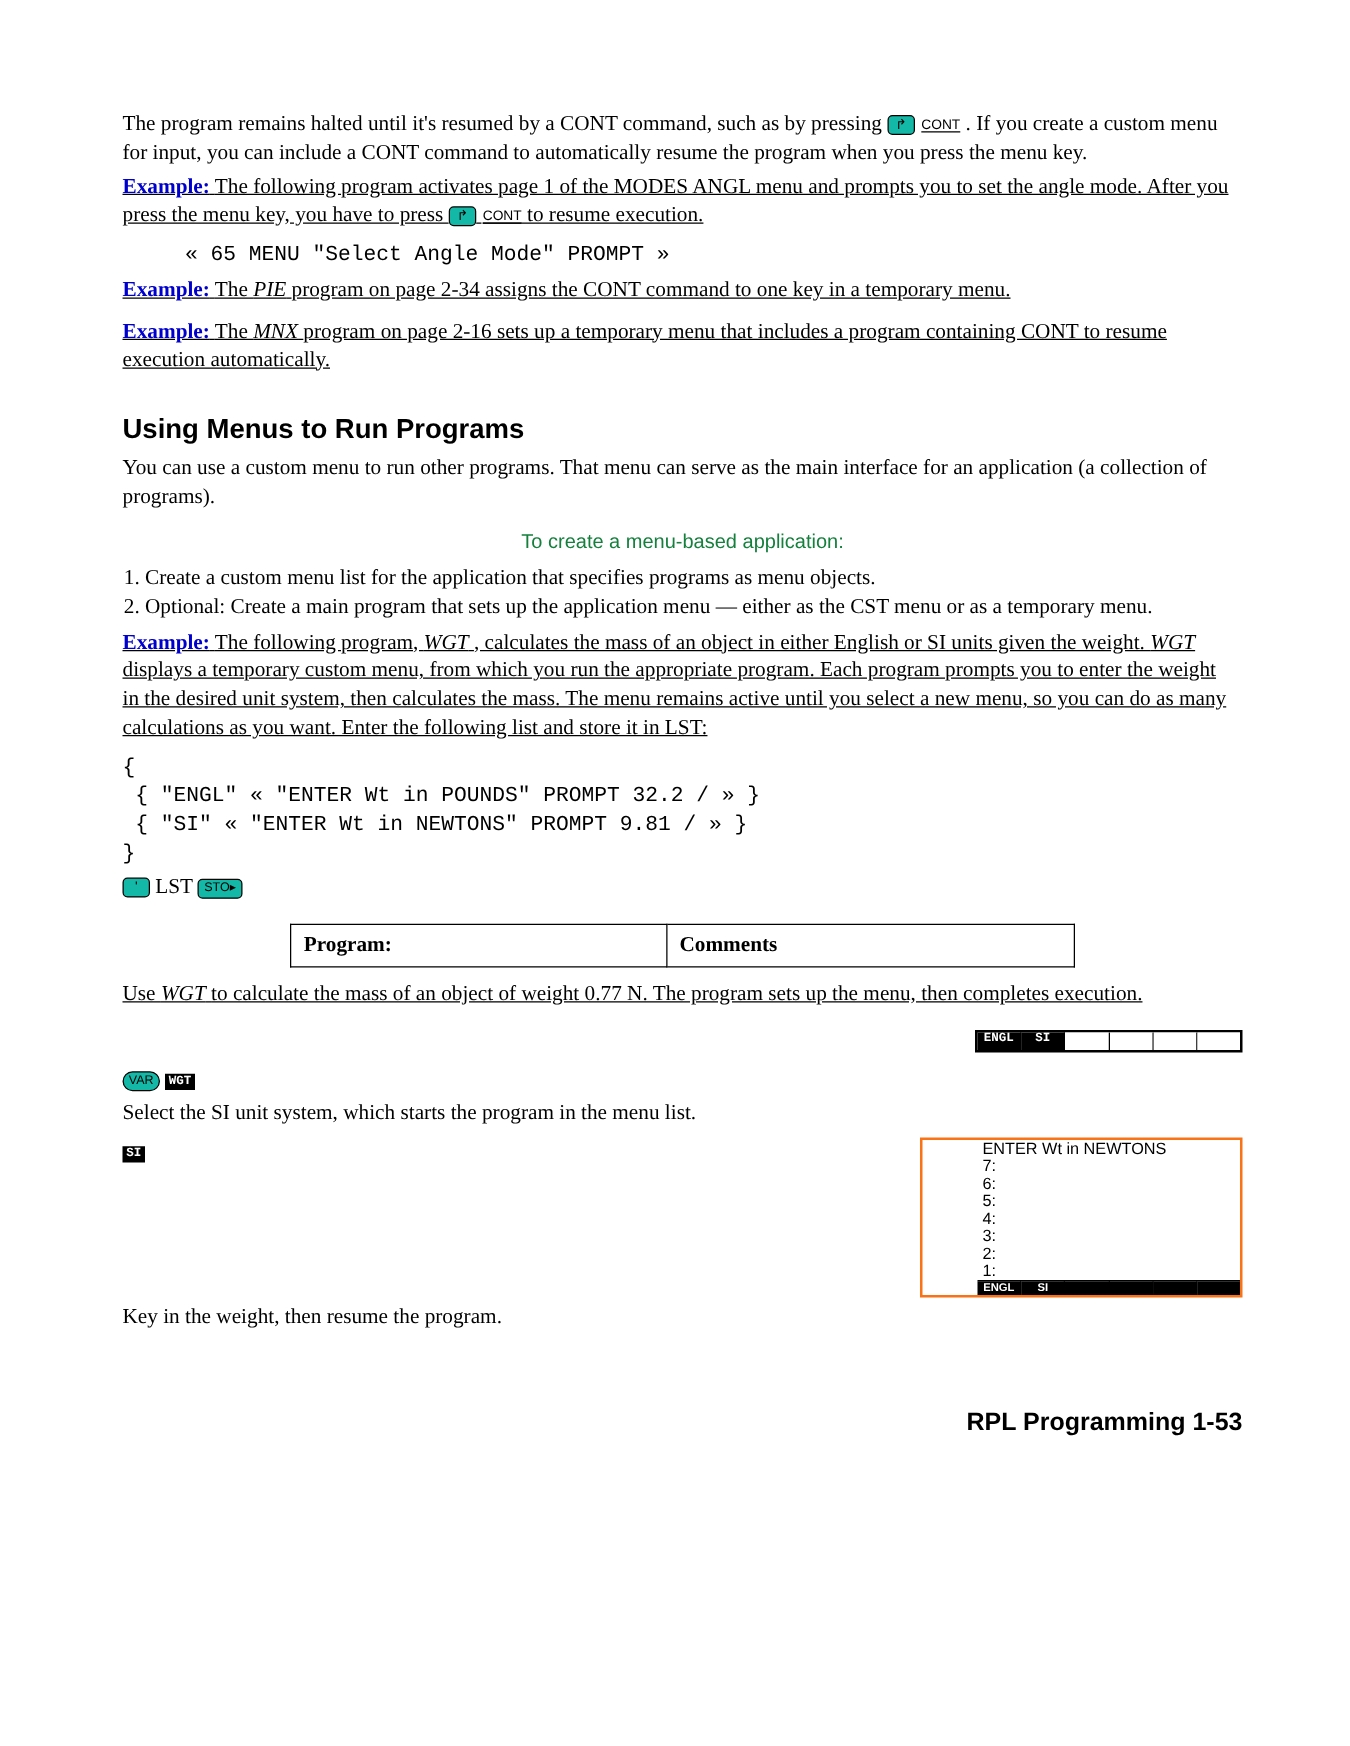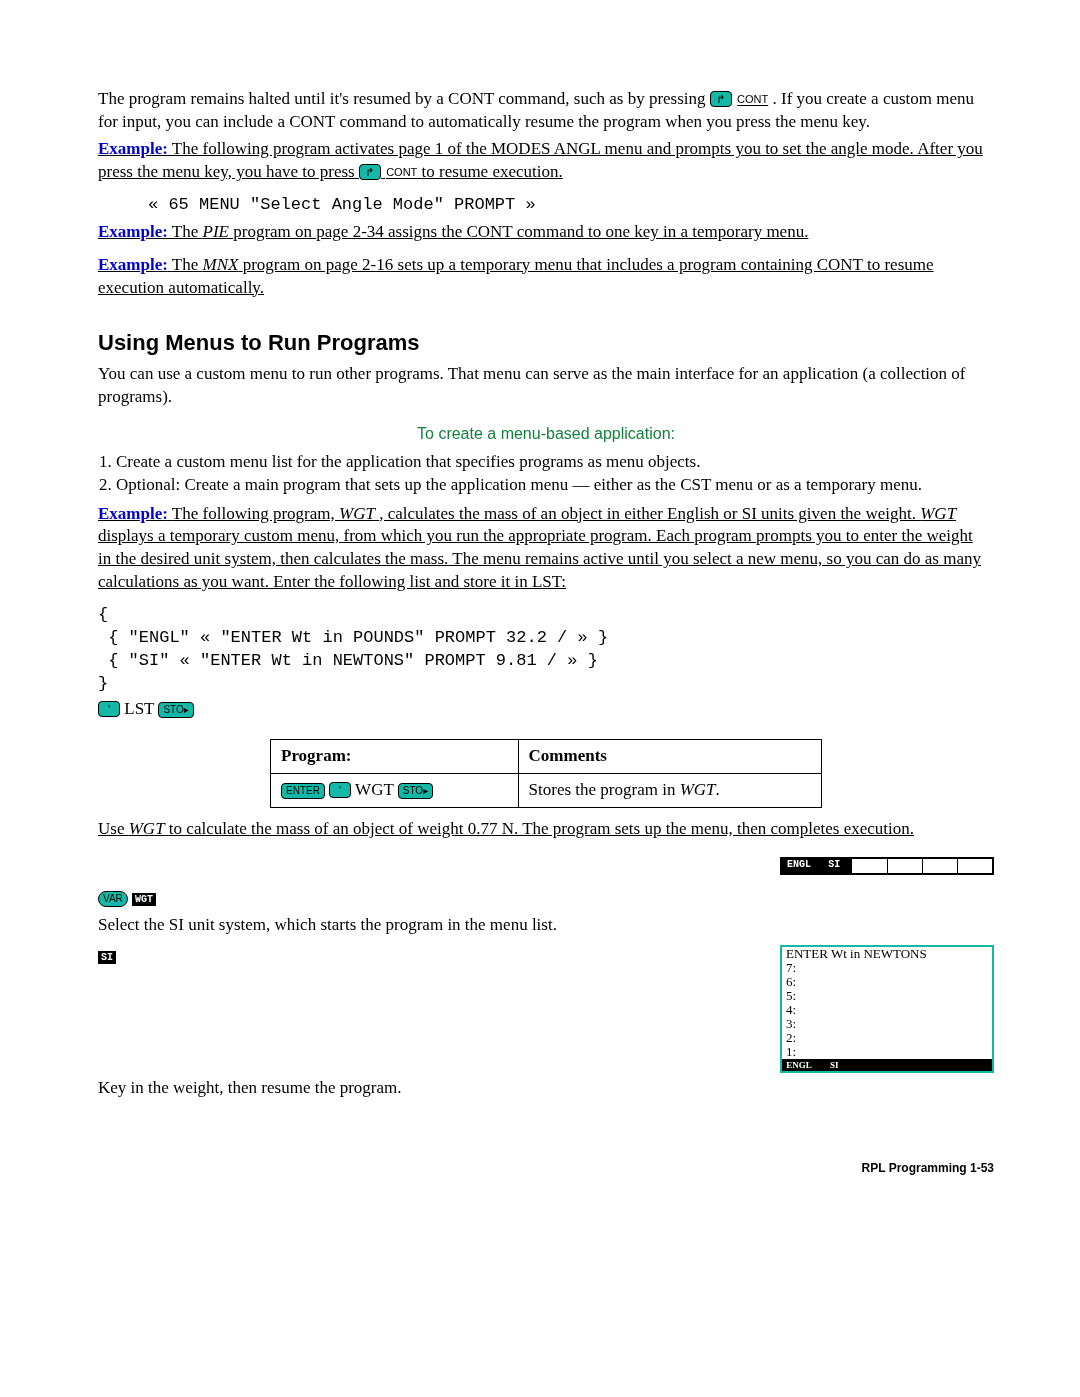--- a/index.html
+++ b/index.html
@@ -84,21 +84,21 @@
   .codeblock {
     font-family: 'Courier New', Courier, monospace;
     font-size: 17px;
     white-space: pre;
     margin: 6px 0 2px 0;
   }
   .after-code { margin-top: 2px; }
   table.prog {
     border-collapse: collapse;
     margin: 18px auto 10px auto;
-    width: 552px;
+    width: 628px;
     padding-left: 28px;
   }
   table.prog th, table.prog td {
     border: 1px solid #000;
     padding: 5px 10px;
     text-align: left;
     vertical-align: top;
     font-size: 17px;
   }
   table.prog th {
@@ -140,26 +140,27 @@
     border-right: 1px solid #000;
     background: #fff;
     color: #000;
   }
   .softkeys span:last-child { border-right: none; }
   .softkeys span.dark {
     background: #000;
     color: #fff;
   }
   .calc-screen {
-    border: 2px solid #14b8a6;
+    border: 2px solid #f97316;
     width: 210px;
-    font-family: Liberation Serif, serif;
+    font-family: Liberation Sans, sans-serif;
     font-size: 13px;
     line-height: 14px;
     background: #fff;
+    padding-left: 44px;
   }
   .calc-screen .line {
     padding: 0 4px;
     white-space: pre;
   }
   .calc-screen .softrow {
     display: flex;
     border-top: 1px solid #000;
     font-size: 9px;
     line-height: 11px;
@@ -169,21 +170,21 @@
     flex: 1;
     text-align: center;
     border-right: 1px solid #000;
     background: #000;
     color: #fff;
   }
   .calc-screen .softrow span:last-child { border-right: none; }
   .footer {
     font-family: Arial, Helvetica, sans-serif;
     font-weight: bold;
-    font-size: 12px;
+    font-size: 20px;
     text-align: right;
     margin-top: 60px;
   }
 </style>
 </head>
 <body>
 
 <p>
   <span>The program remains halted until it's resumed by a CONT command, such as by pressing </span>
   <span class="keycap shift"></span>
@@ -244,31 +245,20 @@
   <span class="keycap quote"></span>
   <span> LST </span>
   <span class="keycap">STO▸</span>
 </p>
 
 <table class="prog">
   <tbody>
       <tr>
     <th>Program:</th>
     <th>Comments</th>
-  </tr>
-  <tr>
-    <td>
-      <span class="keycap">ENTER</span>
-      <span class="keycap quote"></span>
-      <span> WGT </span>
-      <span class="keycap">STO▸</span>
-    </td>
-    <td>
-      <span>Stores the program in </span><span class="italic">WGT</span><span>.</span>
-    </td>
   </tr>
 </tbody>
   </table>
 
 <p class="block">
   <span>Use </span>
   <span class="italic">WGT</span>
   <span> to calculate the mass of an object of weight 0.77 N. The program sets up the menu, then completes execution.</span>
 </p>
 

